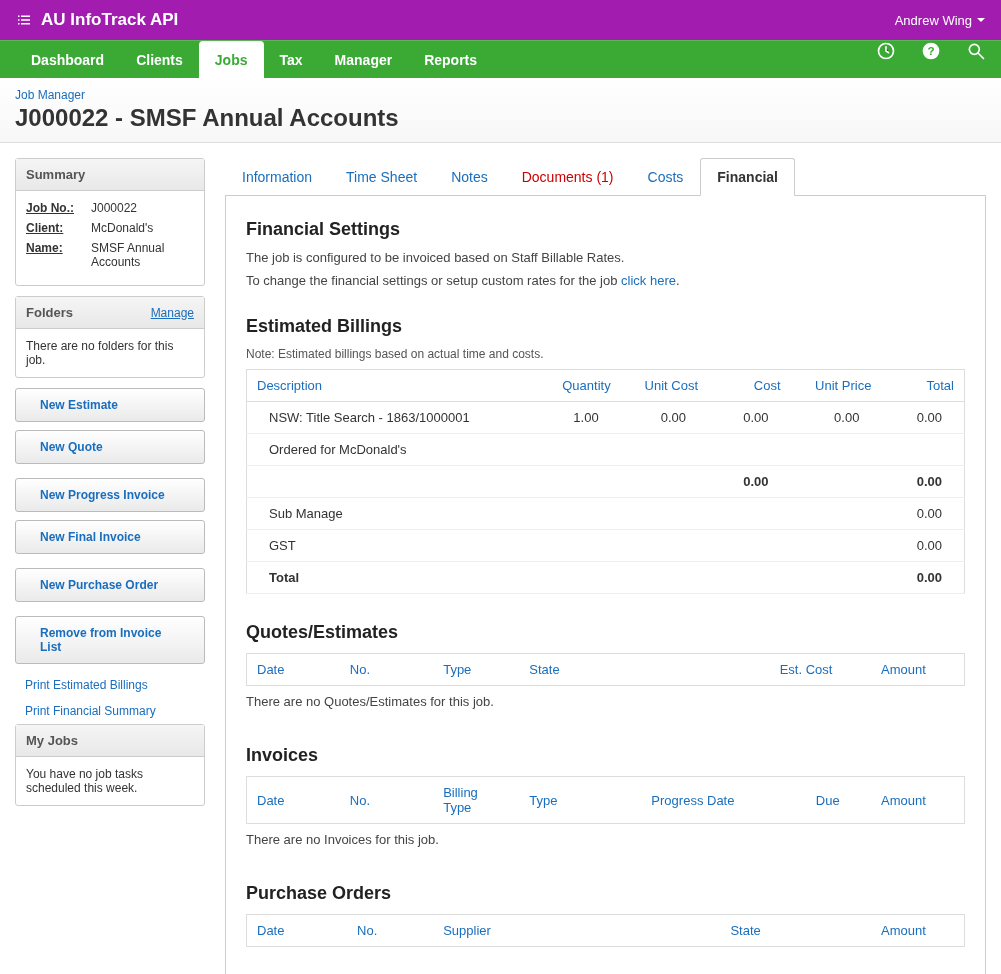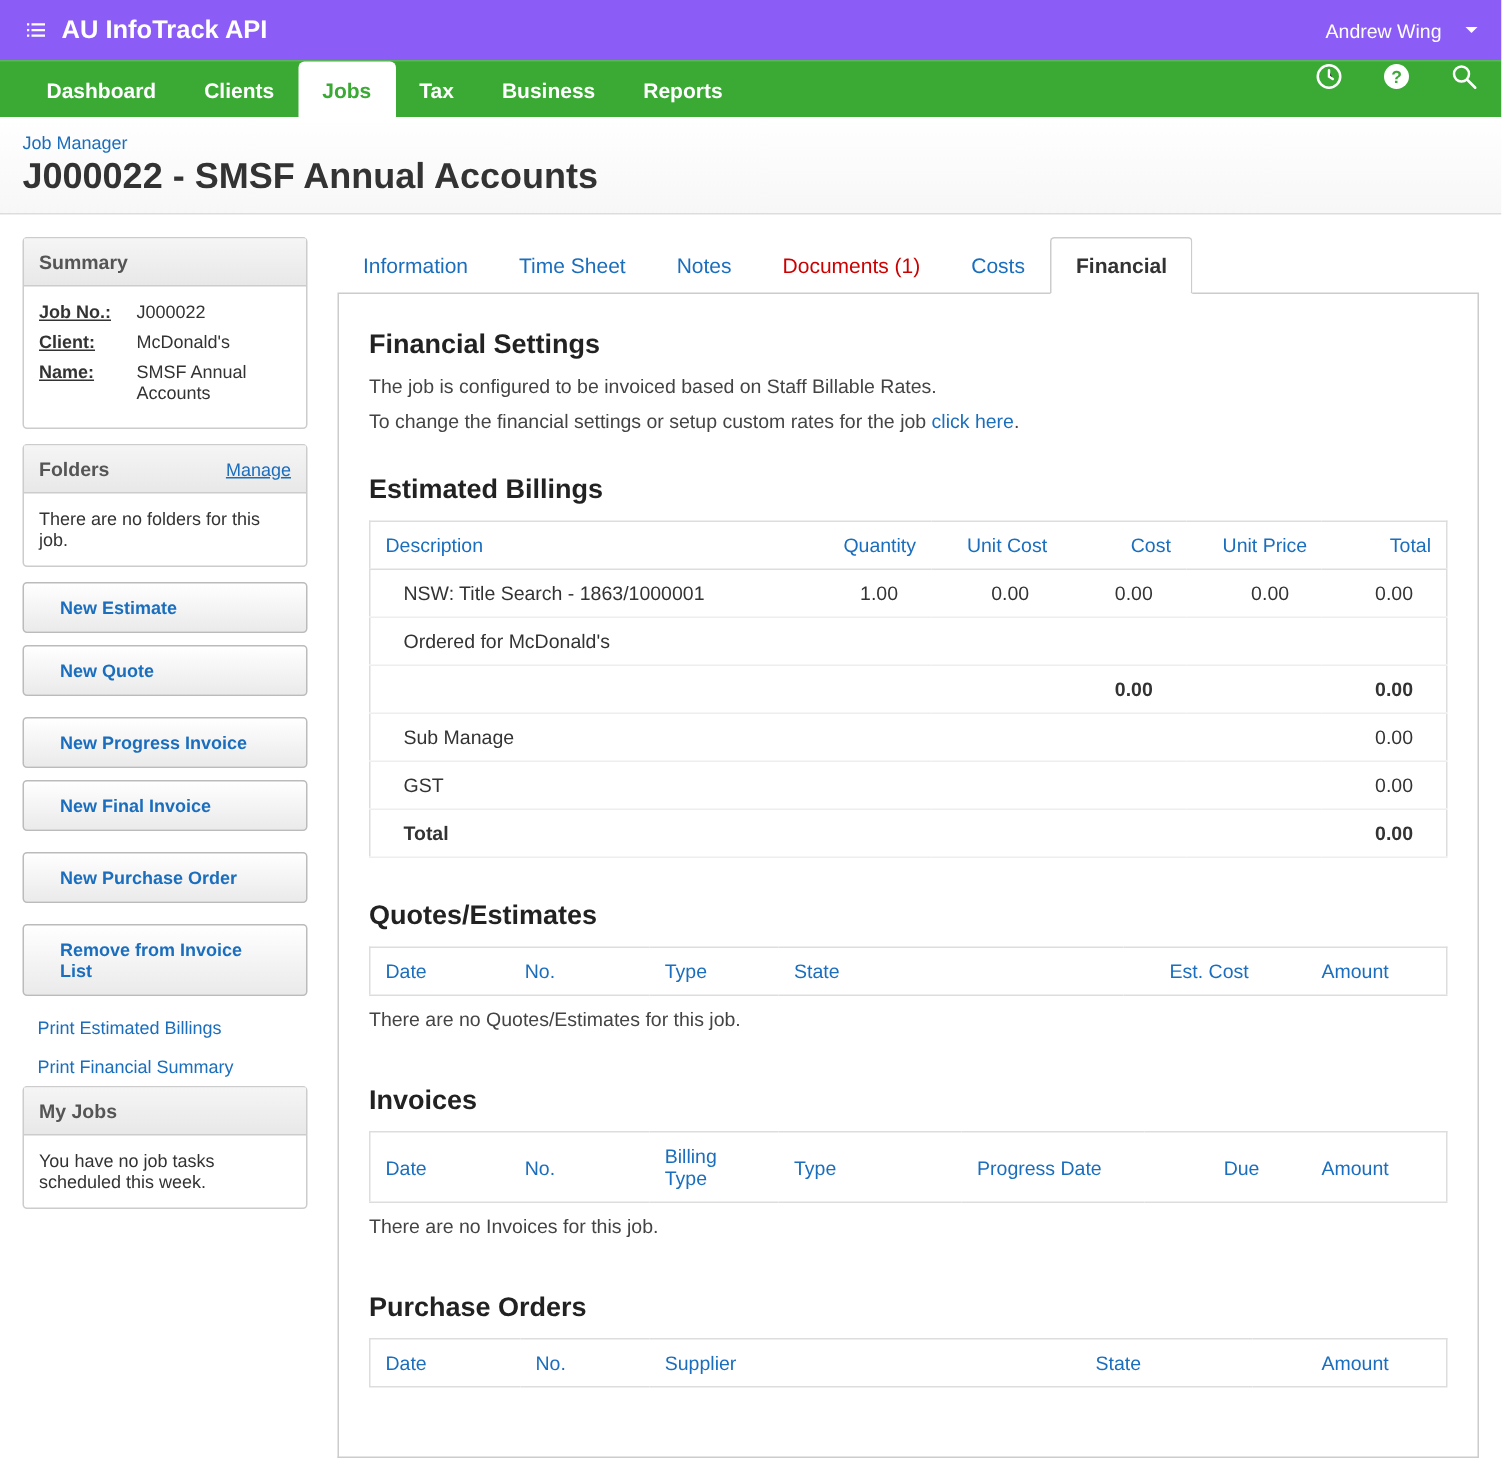--- a/index.html
+++ b/index.html
@@ -1,20 +1,20 @@
 <!DOCTYPE html>
 <html><head>
 <meta charset="utf-8">
 <style>
 * { box-sizing: border-box; margin: 0; padding: 0; }
 body { font-family: Arial, Helvetica, sans-serif; font-size: 13px; color: #333; background: #fff; }
-.topbar { background: #8b5cf6; color: #fff; height: 40px; display: flex; align-items: center; padding: 0 15px; justify-content: space-between; text-align: center; }
+.topbar { background: #a21caf; color: #fff; height: 40px; display: flex; align-items: center; padding: 0 15px; justify-content: space-between; text-align: center; }
 .topbar-left { display: flex; align-items: center; gap: 10px; }
 .topbar-title { font-size: 17px; font-weight: bold; display: flex; align-items: center; gap: 8px; }
-.topbar-user { display: flex; align-items: center; gap: 15px; cursor: pointer; font-size: 13px; }
+.topbar-user { display: flex; align-items: center; gap: 4px; cursor: pointer; font-size: 13px; }
 .navbar { background: #3aaa35; height: 38px; display: flex; align-items: flex-start; padding: 0 15px; justify-content: space-between; border-top: 1px solid rgba(255,255,255,0.15); }
 .navbar-left { display: flex; align-items: flex-end; height: 100%; gap: 0; }
 .nav-item { color: #fff; font-weight: bold; font-size: 14px; padding: 10px 16px; cursor: pointer; height: 100%; display: flex; align-items: center; }
 .nav-item.active { background: #fff; color: #3aaa35; border-radius: 4px 4px 0 0; }
 .navbar-right { display: flex; align-items: center; gap: 25px; color: #fff; }
 .icon-btn { cursor: pointer; }
 .page-header { padding: 10px 15px; border-bottom: 1px solid #ddd; background: linear-gradient(#fff, #f7f7f7); }
 .breadcrumb { color: #1a6ebd; font-size: 12px; cursor: pointer; }
 .page-title { font-size: 24px; font-weight: bold; color: #333; margin-top: 2px; }
 .content { display: flex; padding: 15px; gap: 20px; align-items: flex-start; }
@@ -67,21 +67,21 @@
       </svg>
   </div>
 </div>
 
 <div class="navbar">
   <div class="navbar-left">
     <div class="nav-item">Dashboard</div>
     <div class="nav-item">Clients</div>
     <div class="nav-item active">Jobs</div>
     <div class="nav-item">Tax</div>
-    <div class="nav-item">Business</div>
+    <div class="nav-item">Manager</div>
     <div class="nav-item">Reports</div>
   </div>
   <div class="navbar-right">
     <span class="icon-btn">
       <svg width="20" height="20" viewBox="0 0 24 24">
           <circle cx="12" cy="12" r="9" fill="none" stroke="#fff" stroke-width="2"></circle>
           <path stroke="#fff" stroke-width="2" stroke-linecap="round" d="M12 7v5l3 2"></path>
         </svg>
     </span>
     <span class="icon-btn">
@@ -168,20 +168,21 @@
       <div class="section">
         <h2>Financial Settings</h2>
         <p class="desc">The job is configured to be invoiced based on Staff Billable Rates.</p>
         <p class="desc">
           <span>To change the financial settings or setup custom rates for the job </span><a>click here</a><span>.</span>
         </p>
       </div>
 
       <div class="section">
         <h2>Estimated Billings</h2>
+        <p class="note">Note: Estimated billings based on actual time and costs.</p>
         <table class="data">
           <thead>
               <tr>
             <th>Description</th>
             <th class="r">Quantity</th>
             <th class="r">Unit Cost</th>
             <th class="r">Cost</th>
             <th class="r">Unit Price</th>
             <th class="r">Total</th>
           </tr>

